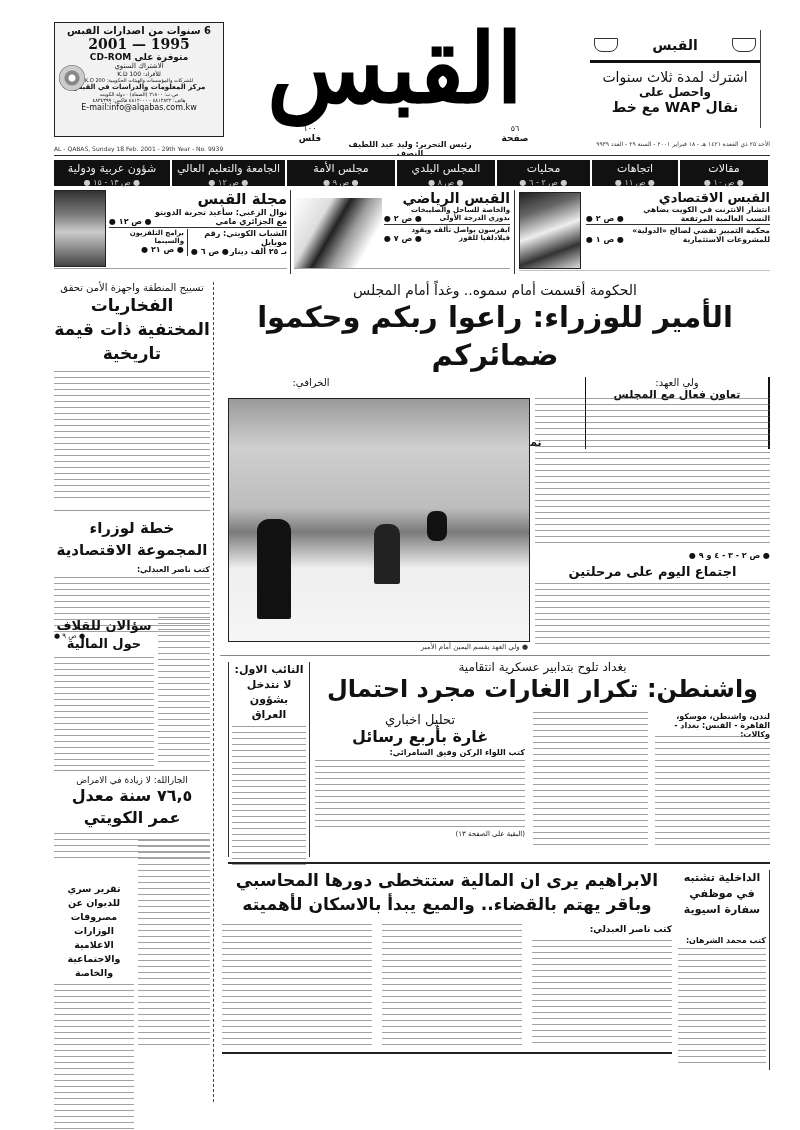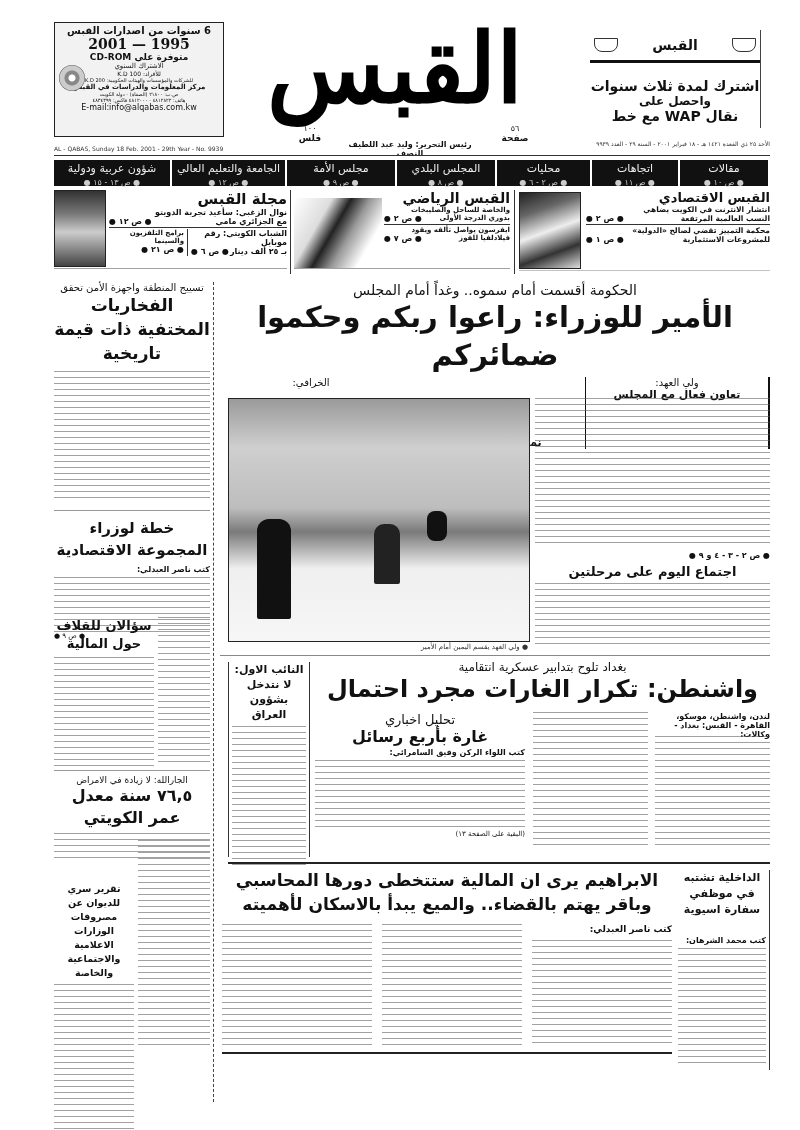--- a/index.html
+++ b/index.html
@@ -51,21 +51,21 @@
     <div style="font-weight:bold;font-size:9px;">صفحة</div>
   </div>
   <div class="abs rtl" style="left:335px;top:140px;width:150px;font-size:8px;font-weight:bold;text-align:center;">رئيس التحرير: وليد عبد اللطيف النصف</div>
 
   <div class="abs rtl" style="left:590px;top:30px;width:170px;height:98px;text-align:center;border-right:1px solid #444;">
     <div style="height:30px;border-bottom:3px solid #111;position:relative;">
       <span style="font-size:14px;font-weight:bold;line-height:30px;">القبس</span>
       <span class="abs" style="right:4px;top:8px;width:22px;height:12px;border:1px solid #333;border-radius:0 0 8px 8px;"></span>
       <span class="abs" style="left:4px;top:8px;width:22px;height:12px;border:1px solid #333;border-radius:0 0 8px 8px;"></span>
     </div>
-    <div style="font-size:14px;font-weight:bold;margin-top:15px;">اشترك لمدة ثلاث سنوات</div>
+    <div style="font-size:14px;font-weight:normal;margin-top:6px;">اشترك لمدة ثلاث سنوات</div>
     <div style="font-size:12px;font-weight:bold;">واحصل على</div>
     <div style="font-size:14px;font-weight:bold;">نقال WAP مع خط</div>
   </div>
 
   <div class="abs" style="left:54px;top:145px;width:190px;font-size:6px;color:#333;white-space:nowrap;">AL - QABAS, Sunday 18 Feb. 2001 - 29th Year - No. 9939</div>
   <div class="abs rtl" style="left:560px;top:140px;width:210px;font-size:6px;color:#333;white-space:nowrap;">الأحد ٢٥ ذي القعدة ١٤٢١ هـ - ١٨ فبراير ٢٠٠١ - السنة ٢٩ - العدد ٩٩٣٩</div>
   <div class="abs hrule" style="left:54px;top:155px;width:716px;"></div>
 </div>
 
 <div class="abs rtl" style="left:54px;top:160px;width:716px;height:26px;display:flex;">

